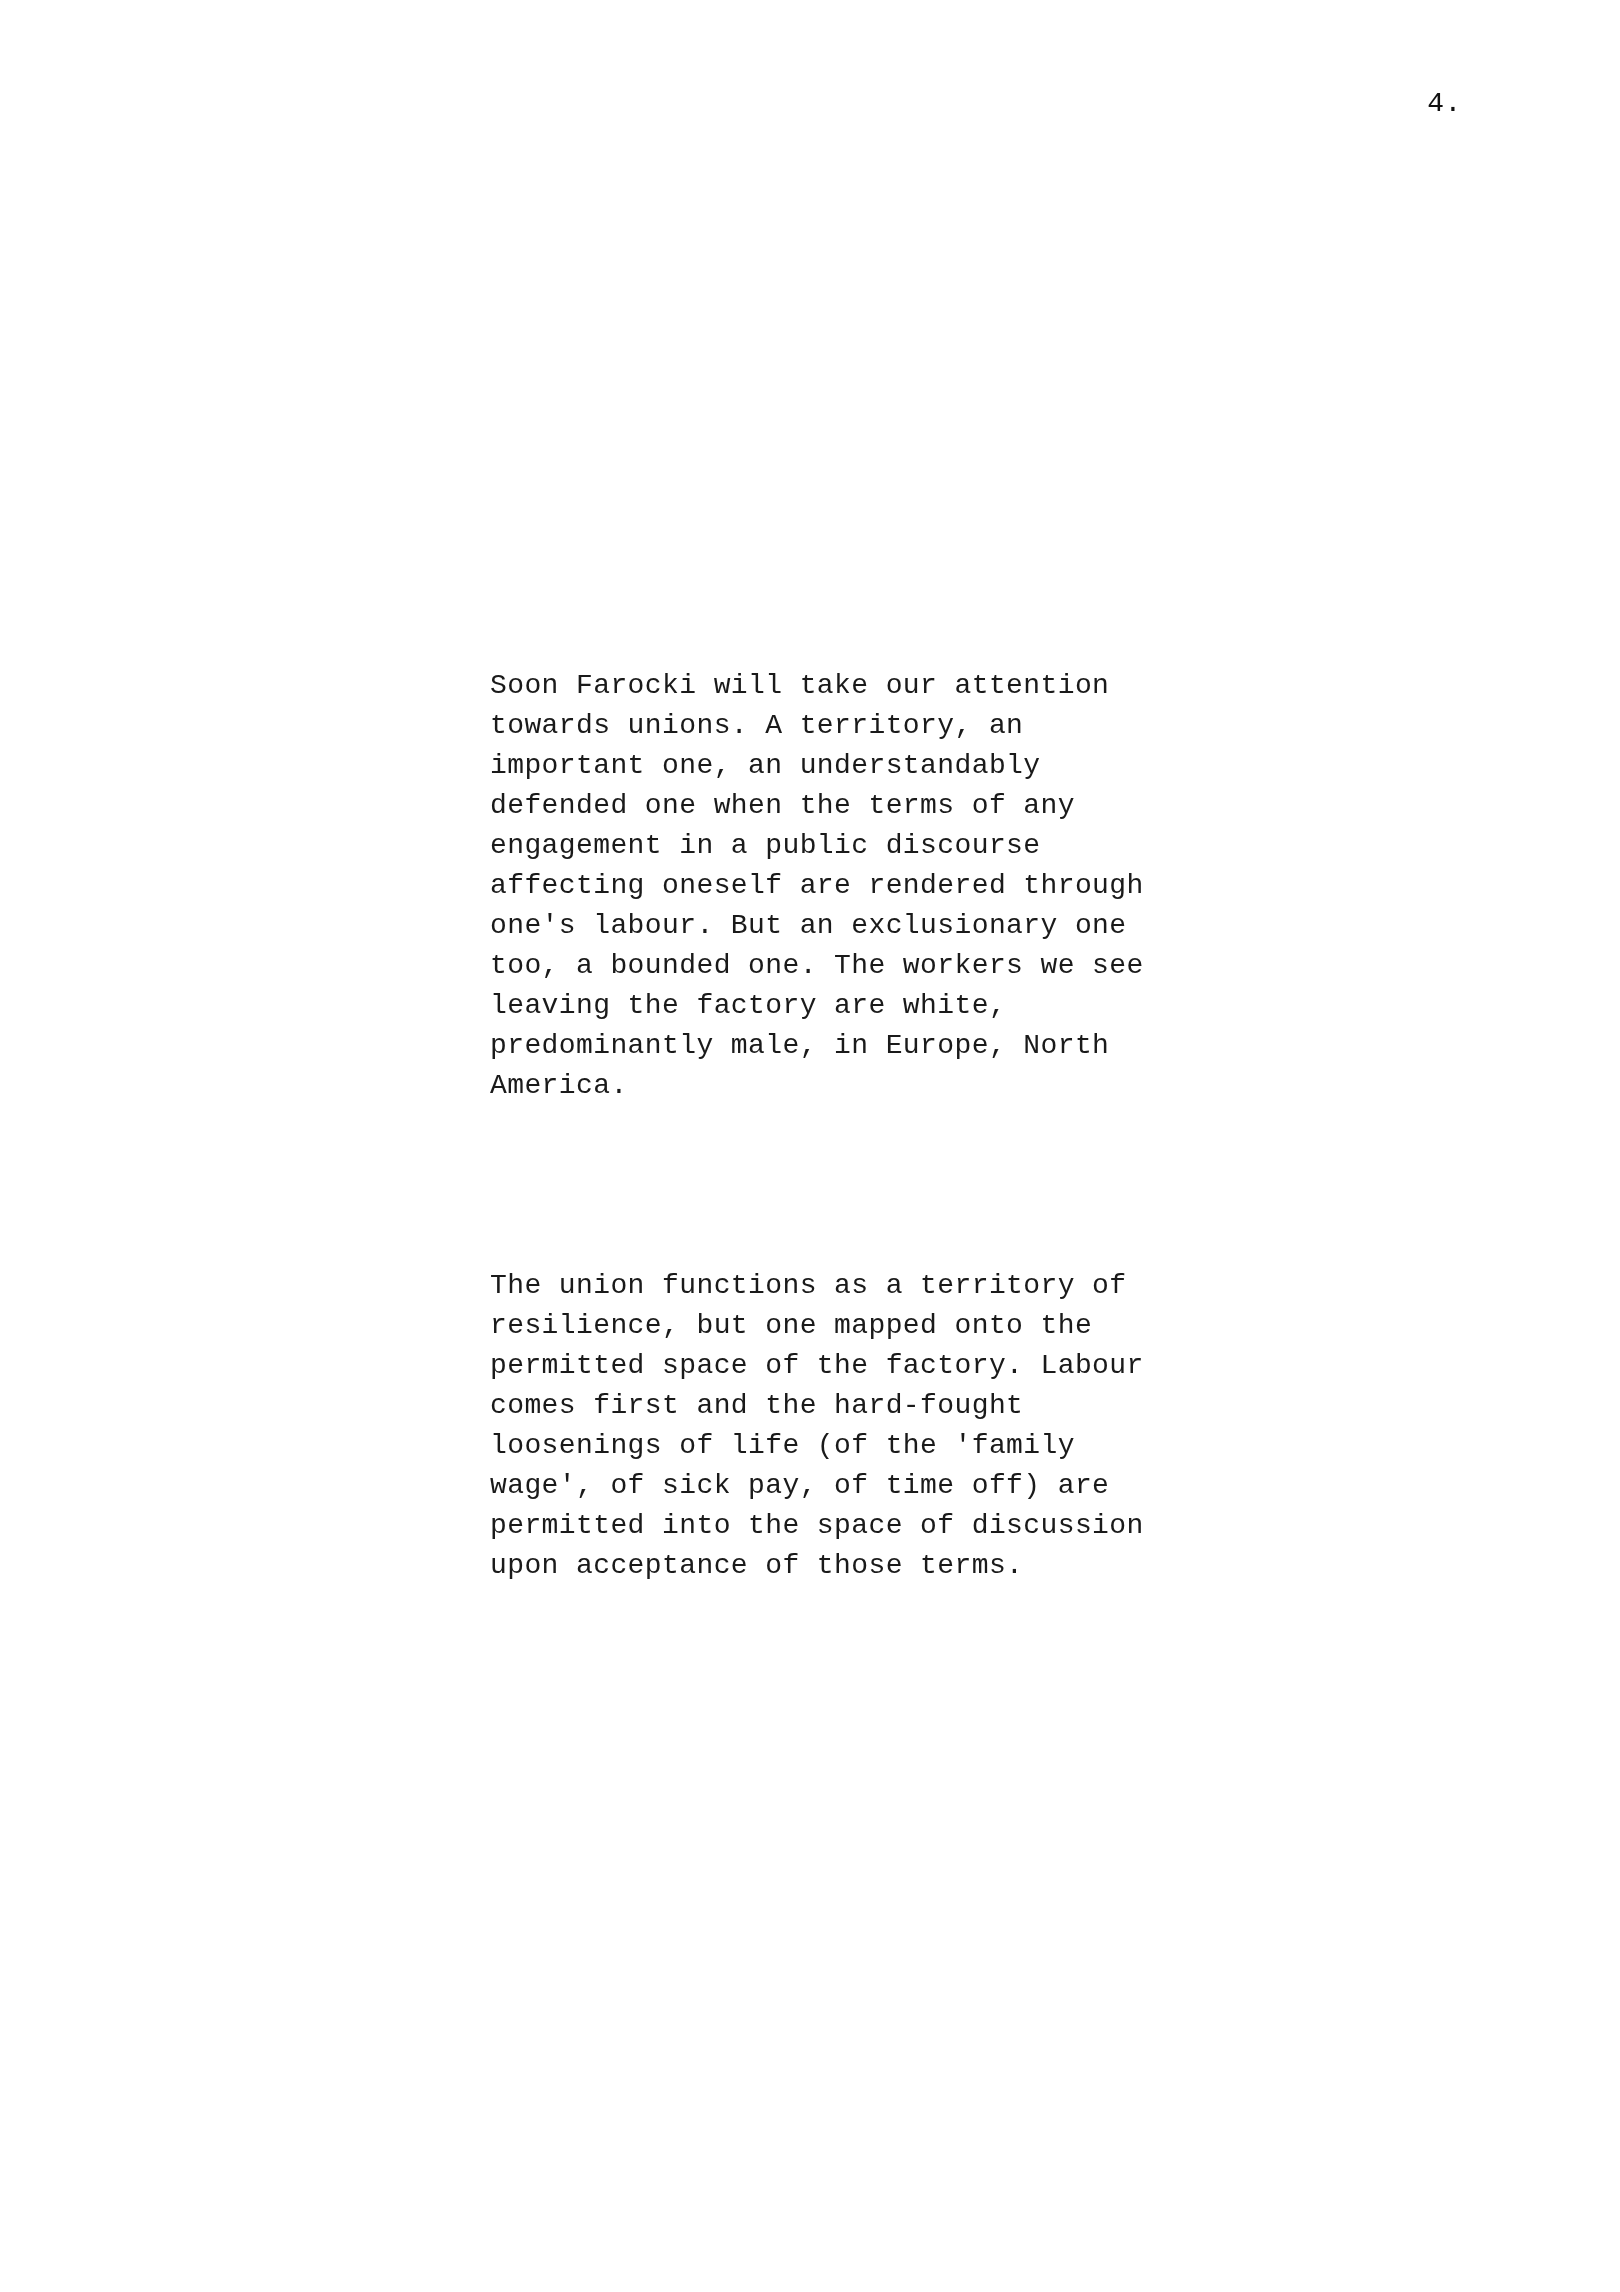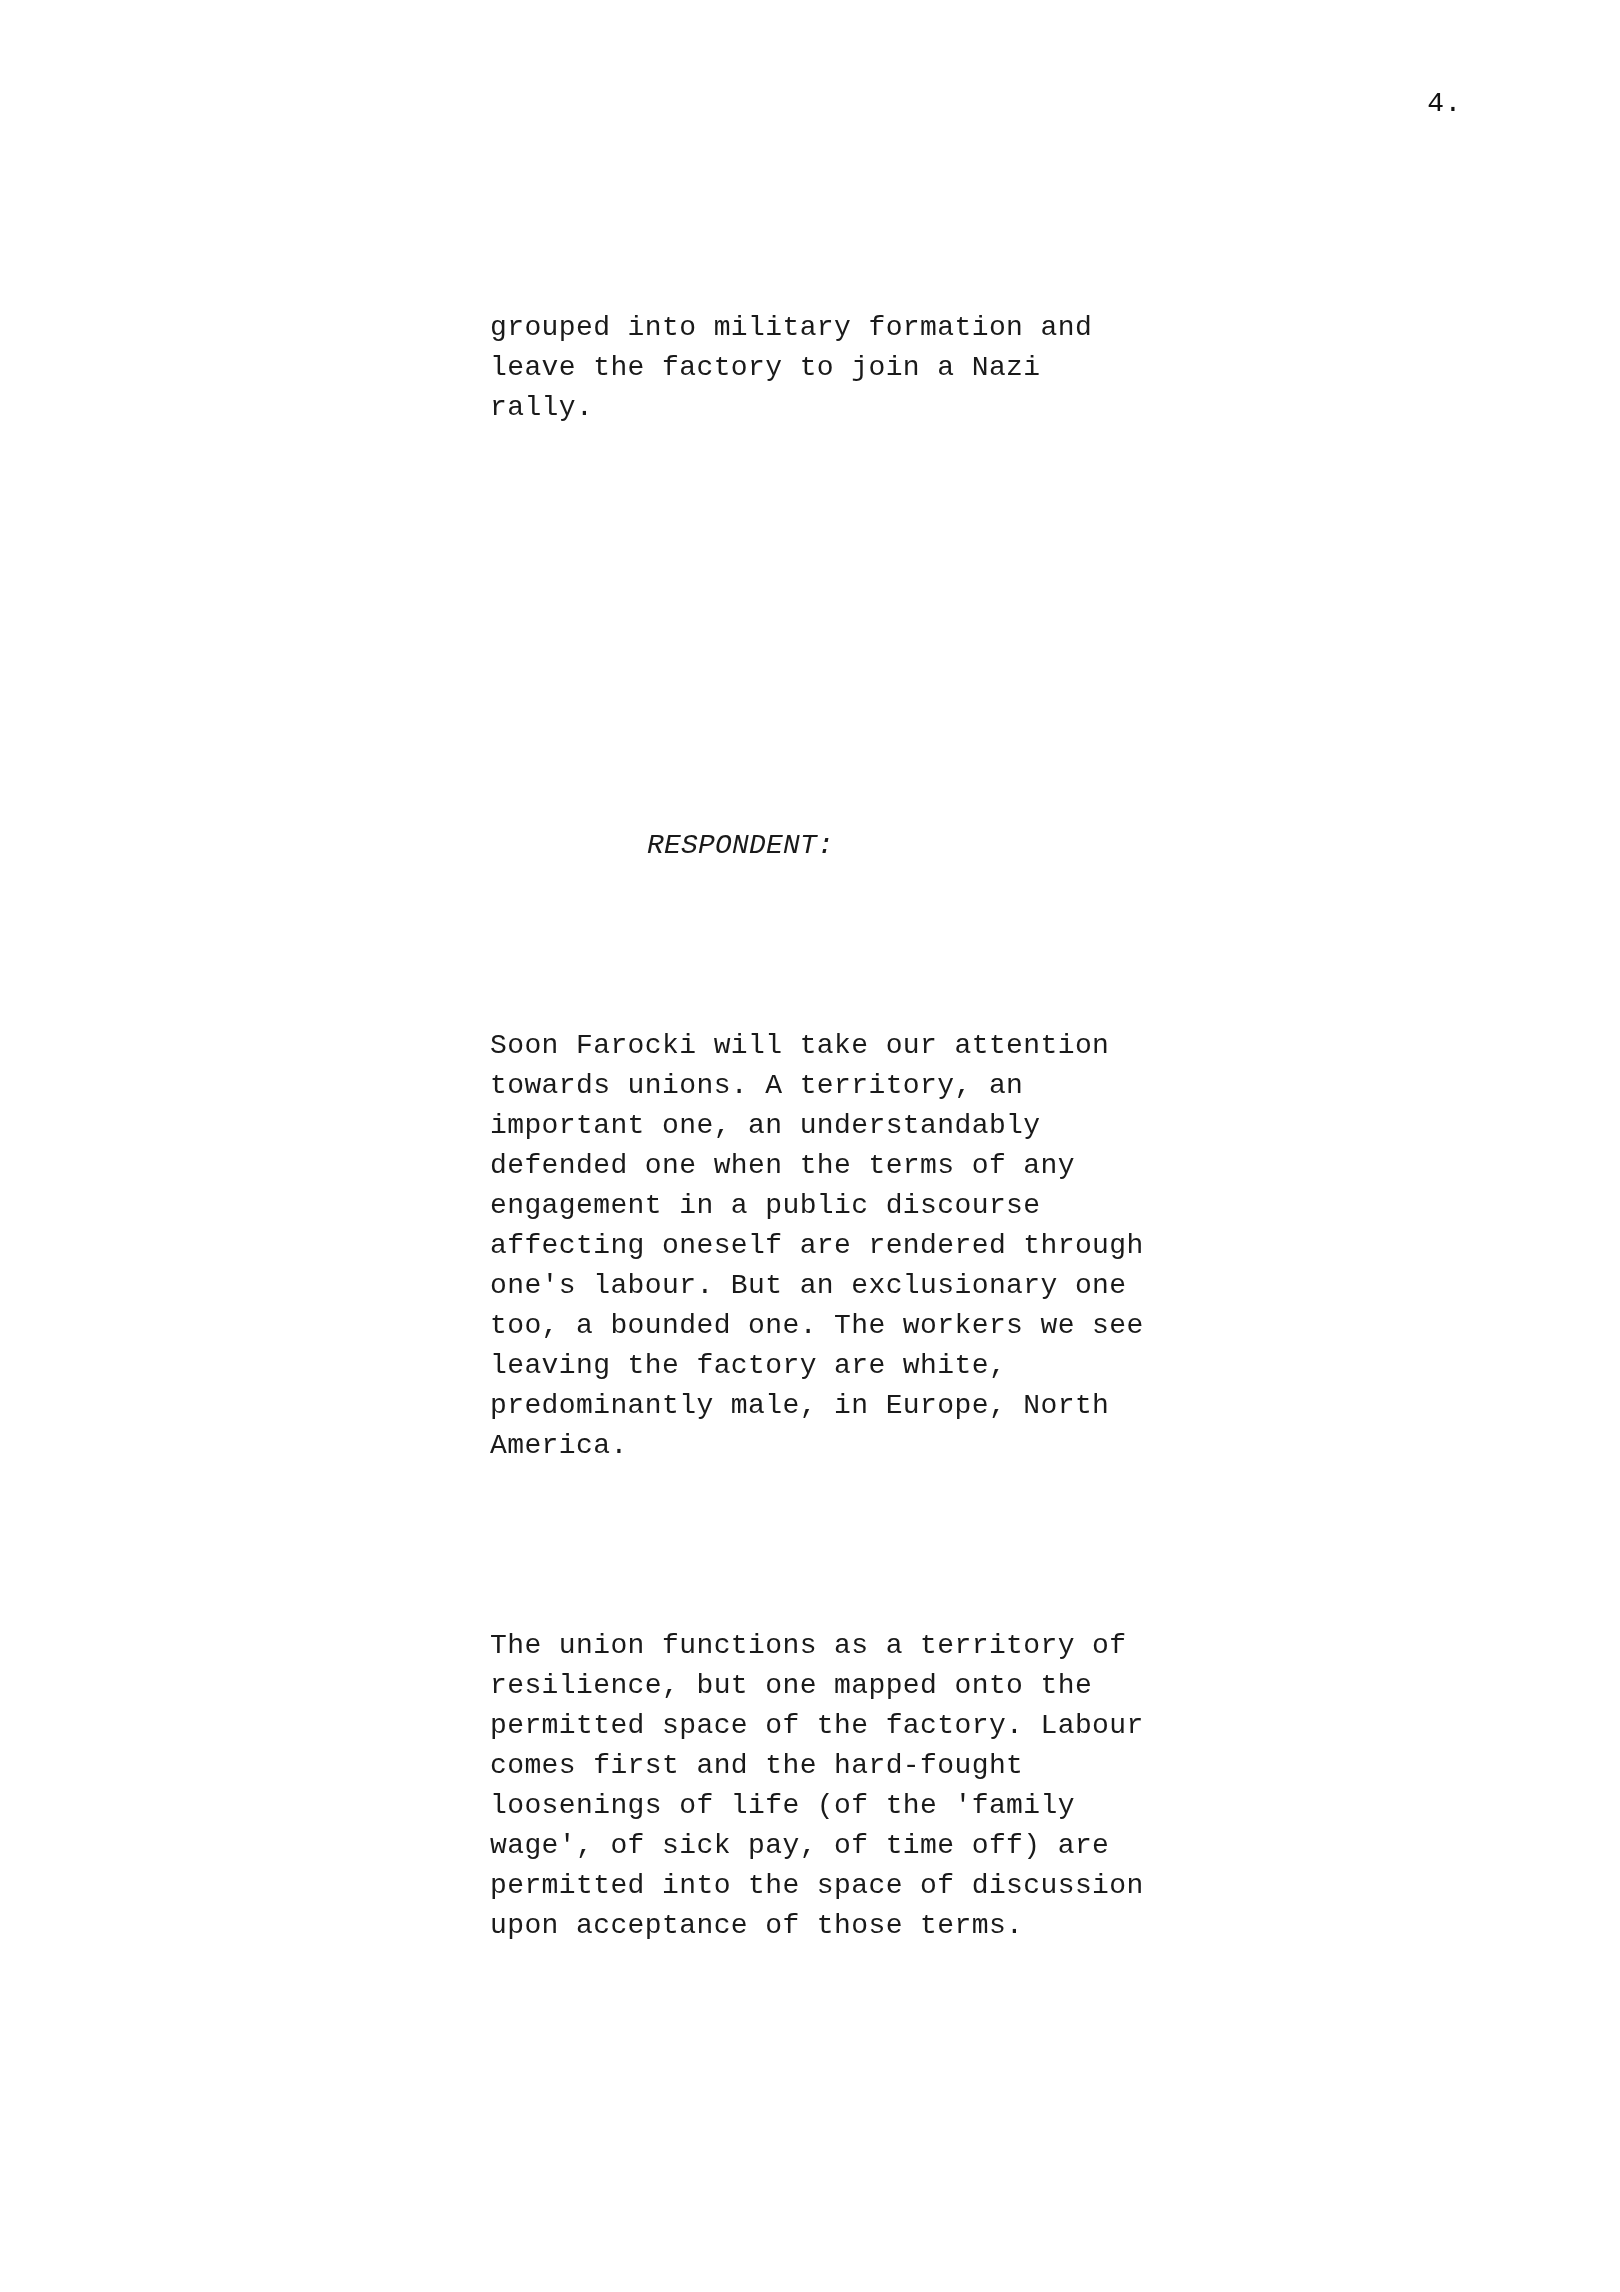--- a/index.html
+++ b/index.html
@@ -62,29 +62,25 @@
 </style>
 </head>
 <body>
 
 <div class="page">
 
   <div class="page-number">4.</div>
 
   <div class="body-column">
 
-    <p class="para">grouped into military formation and
-leave the factory to join a Nazi
-rally.</p>
 
 
 
     <div class="gap-large"></div>
 
-    <p class="para speaker">RESPONDENT:</p>
 
     <p class="para tight">Soon Farocki will take our attention
 towards unions. A territory, an
 important one, an understandably
 defended one when the terms of any
 engagement in a public discourse
 affecting oneself are rendered through
 one's labour. But an exclusionary one
 too, a bounded one. The workers we see
 leaving the factory are white,

